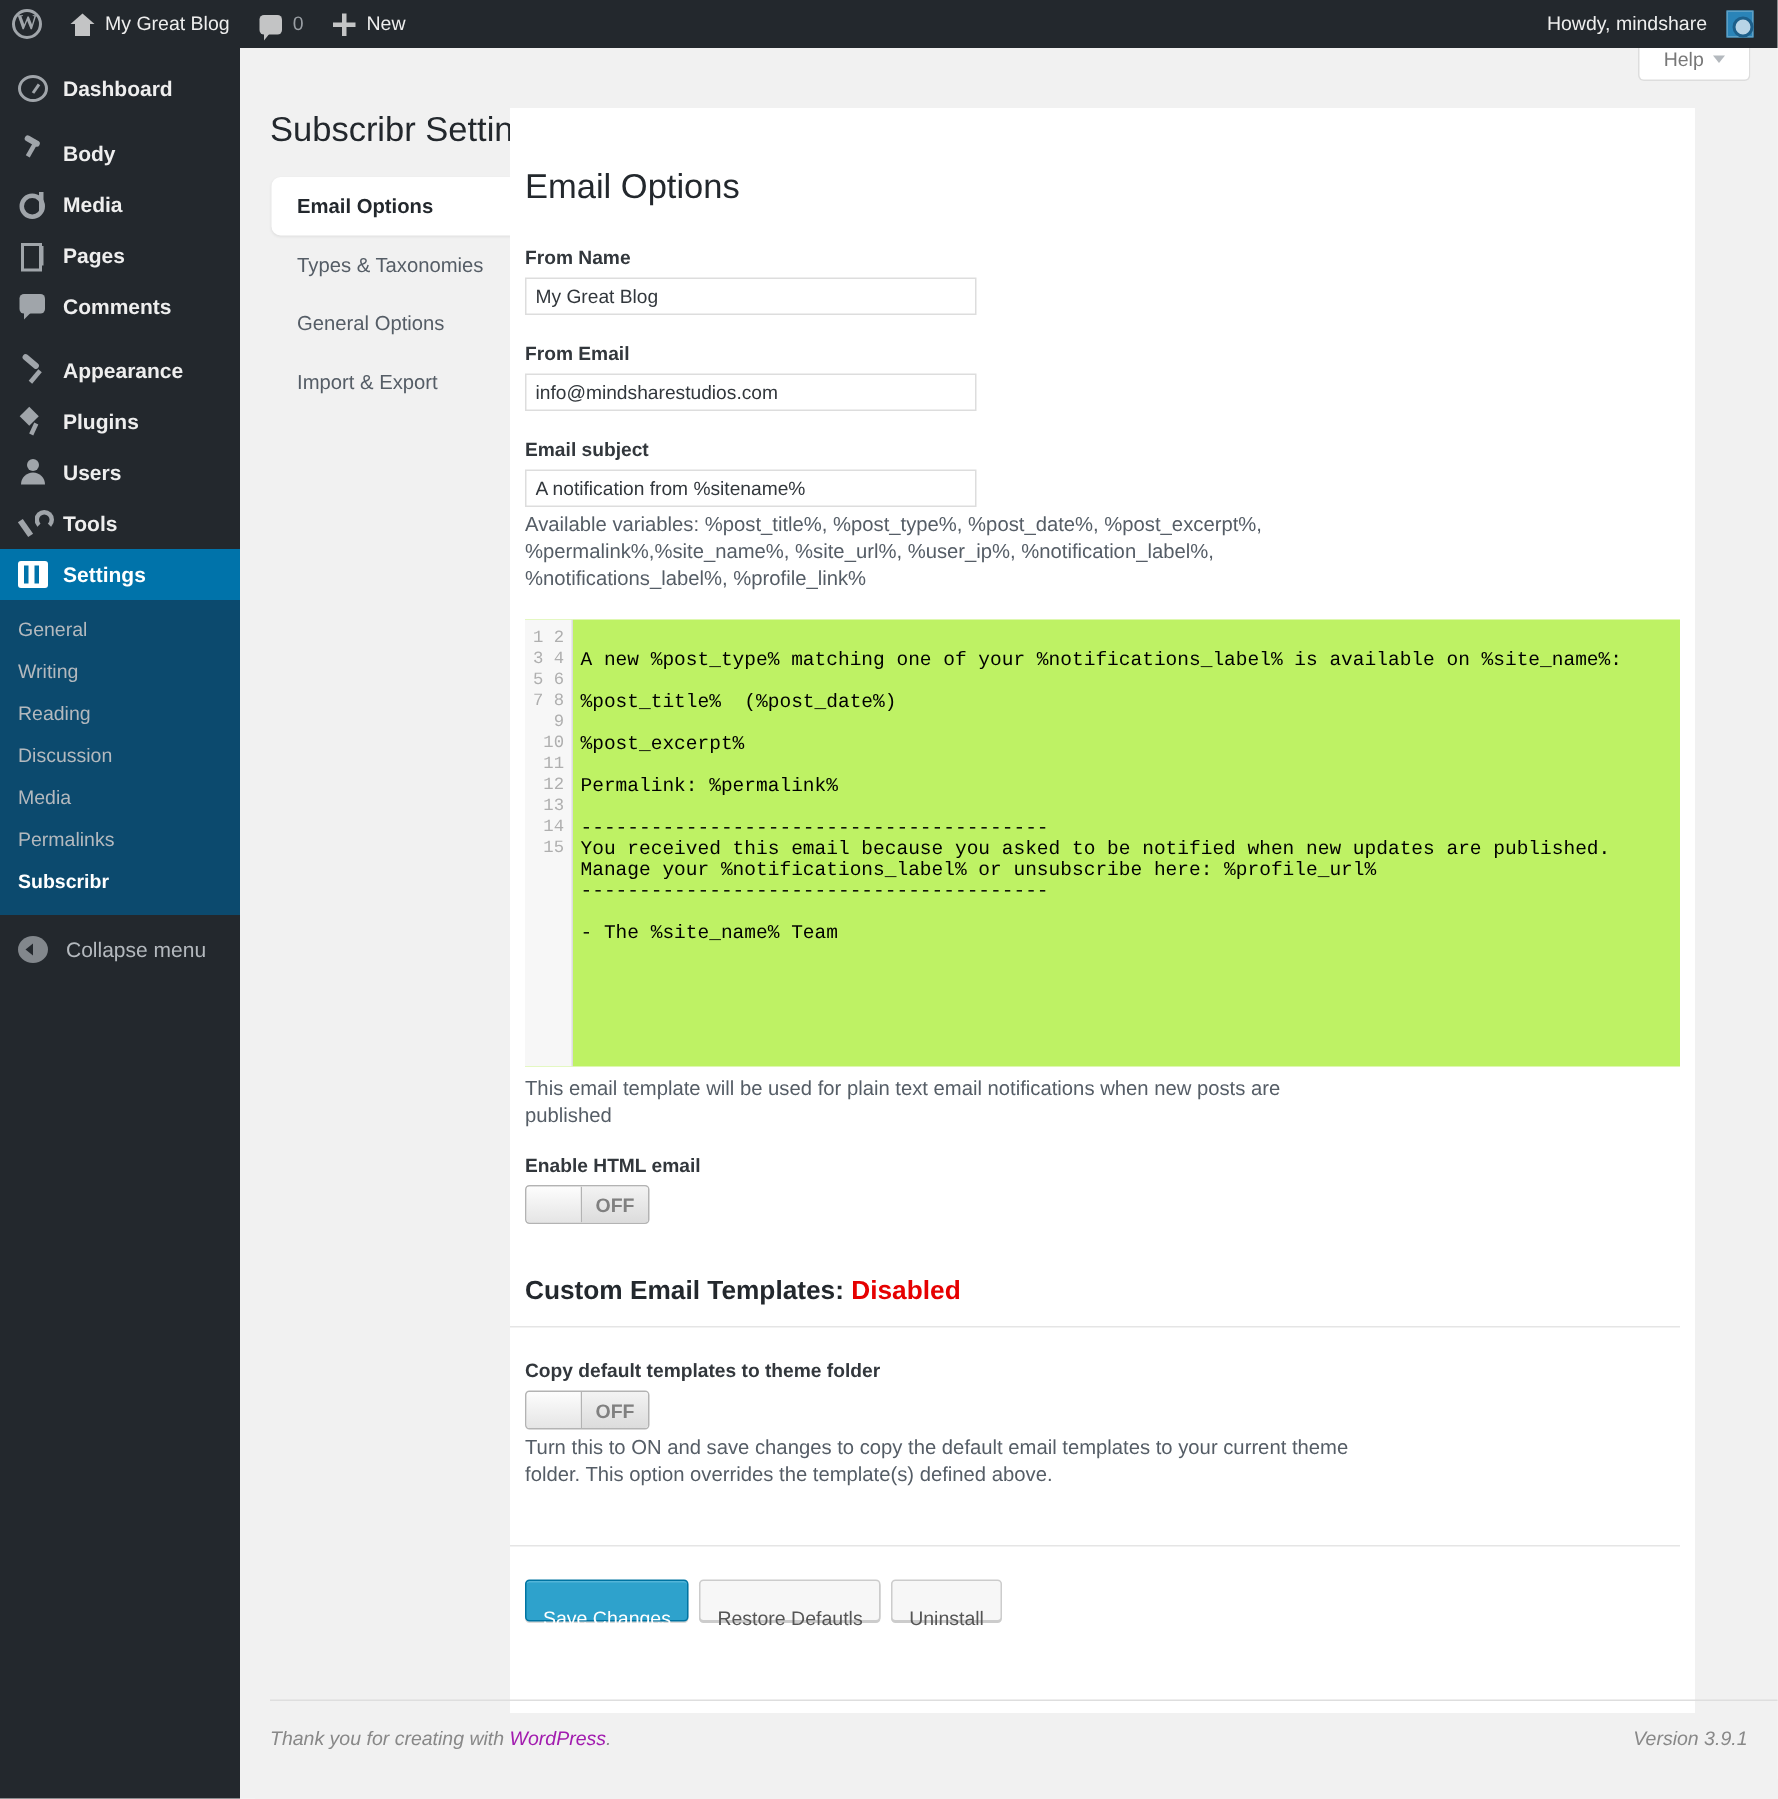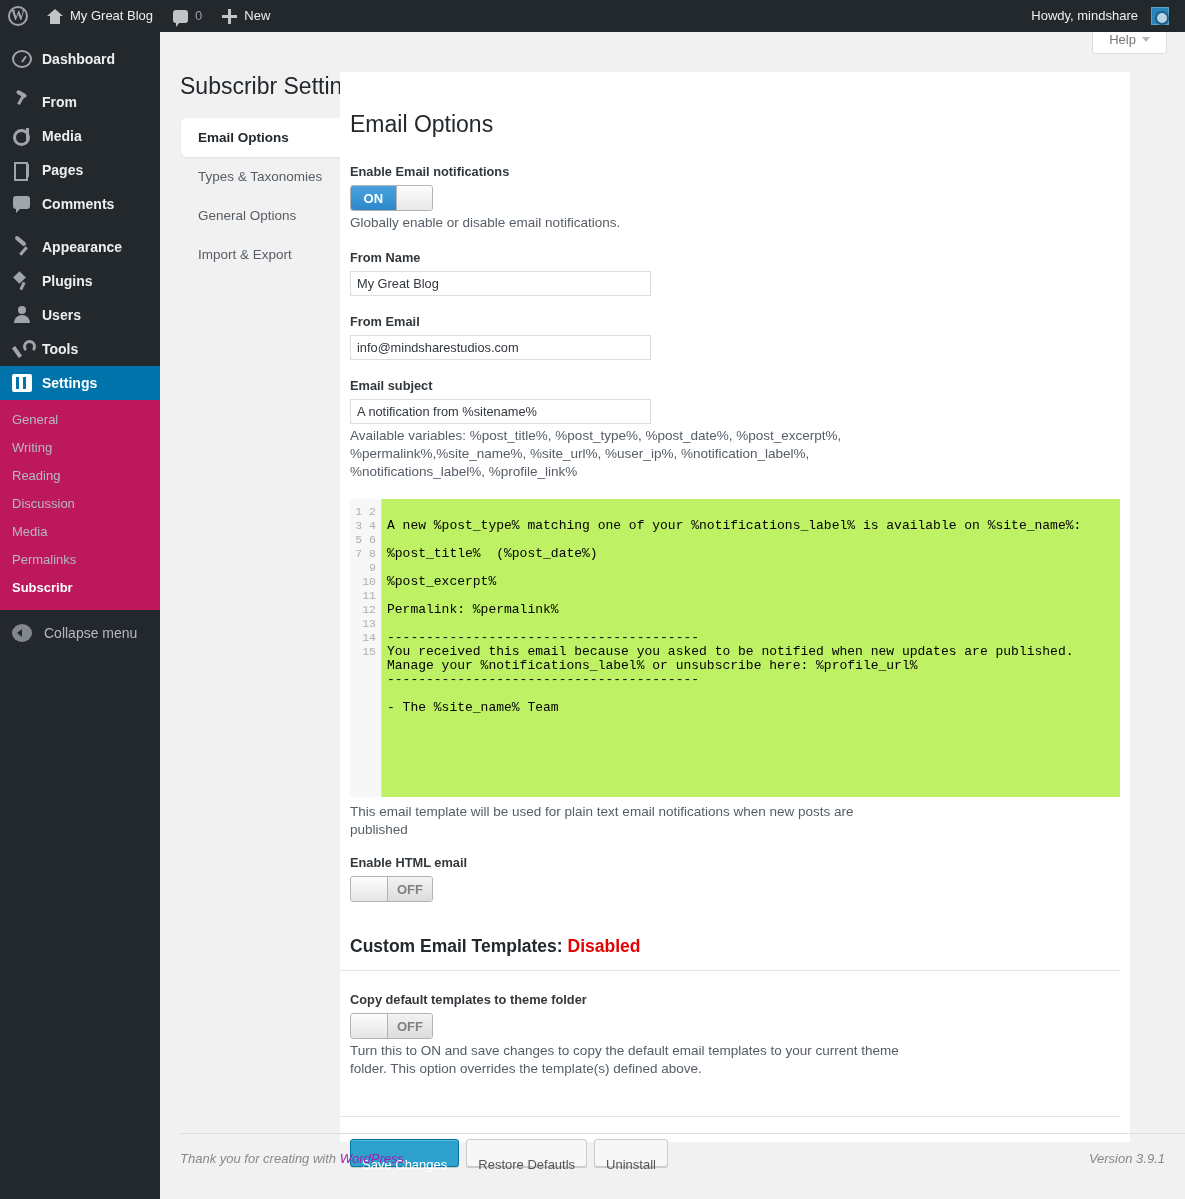--- a/index.html
+++ b/index.html
@@ -121,21 +121,21 @@
   .mi-users:before{content:"";position:absolute;left:6px;top:1px;width:8px;height:8px;border-radius:50%;background:#a0a5aa;}
   .mi-users:after{content:"";position:absolute;left:2px;top:10px;width:16px;height:8px;border-radius:8px 8px 0 0;background:#a0a5aa;}
   .mi-tools:before{content:"";position:absolute;left:11px;top:1px;width:7px;height:7px;border:3px solid #a0a5aa;border-radius:50%;border-bottom-color:transparent;}
   .mi-tools:after{content:"";position:absolute;left:3px;top:7px;width:4px;height:12px;background:#a0a5aa;transform:rotate(-35deg);}
   .mi-settings{background:#fff;border-radius:2px;width:18px;height:18px;}
   .mi-settings:before{content:"";position:absolute;left:4px;top:3px;width:3px;height:12px;background:#0073aa;}
   .mi-settings:after{content:"";position:absolute;left:11px;top:3px;width:3px;height:12px;background:#0073aa;}
   .mi-collapse{border-radius:50%;background:#82878c;width:18px;height:18px;}
   .mi-collapse:after{content:"";position:absolute;left:5px;top:5px;border-top:4px solid transparent;border-bottom:4px solid transparent;border-right:5px solid #23282d;}
 
-  .submenu { background: #be185d; padding: 6px 16px 8px 0; }
+  .submenu { background: #0c4a6e; padding: 6px 16px 8px 0; }
   .submenu-item {
     display: block; padding: 5px 0 5px 12px;
     color: #b4b9be; font-size: 13px; line-height: 18px;
   }
   .submenu-item.current { color: #fff; font-weight: bold; }
   .menu-collapse {
     display: flex; align-items: center; gap: 12px;
     height: 34px; padding-left: 12px; margin-top: 6px;
     color: #b4b9be; font-size: 14px;
   }
@@ -342,21 +342,21 @@
 </div>
 
 <div id="sidebar">
   <div class="menu-top first">
     <span class="mi mi-dash"></span>
     <span>Dashboard</span>
   </div>
   <div class="menu-gap"></div>
   <div class="menu-top">
     <span class="mi mi-posts"></span>
-    <span>From</span>
+    <span>Body</span>
   </div>
   <div class="menu-top">
     <span class="mi mi-media"></span>
     <span>Media</span>
   </div>
   <div class="menu-top">
     <span class="mi mi-pages"></span>
     <span>Pages</span>
   </div>
   <div class="menu-top">
@@ -421,28 +421,20 @@
     <div class="tab">
       <span>Import &amp; Export</span>
     </div>
   </div>
 
   <div id="panel">
     <div class="panel-inner">
 
       <h2 class="section-h">Email Options</h2>
 
-      <div class="fgroup">
-        <div class="field-label">Enable Email notifications</div>
-        <div class="toggle on">
-          <div class="seg seg-label">ON</div>
-          <div class="seg seg-knob"></div>
-        </div>
-        <div class="desc">Globally enable or disable email notifications.</div>
-      </div>
 
       <div class="fgroup" style="margin-top:18px;">
         <div class="field-label">From Name</div>
         <input class="txtinput" type="text" value="My Great Blog" style="">
       </div>
 
       <div class="fgroup" style="margin-top:18px;">
         <div class="field-label">From Email</div>
         <input class="txtinput" type="text" value="info@mindsharestudios.com" style="">
       </div>

